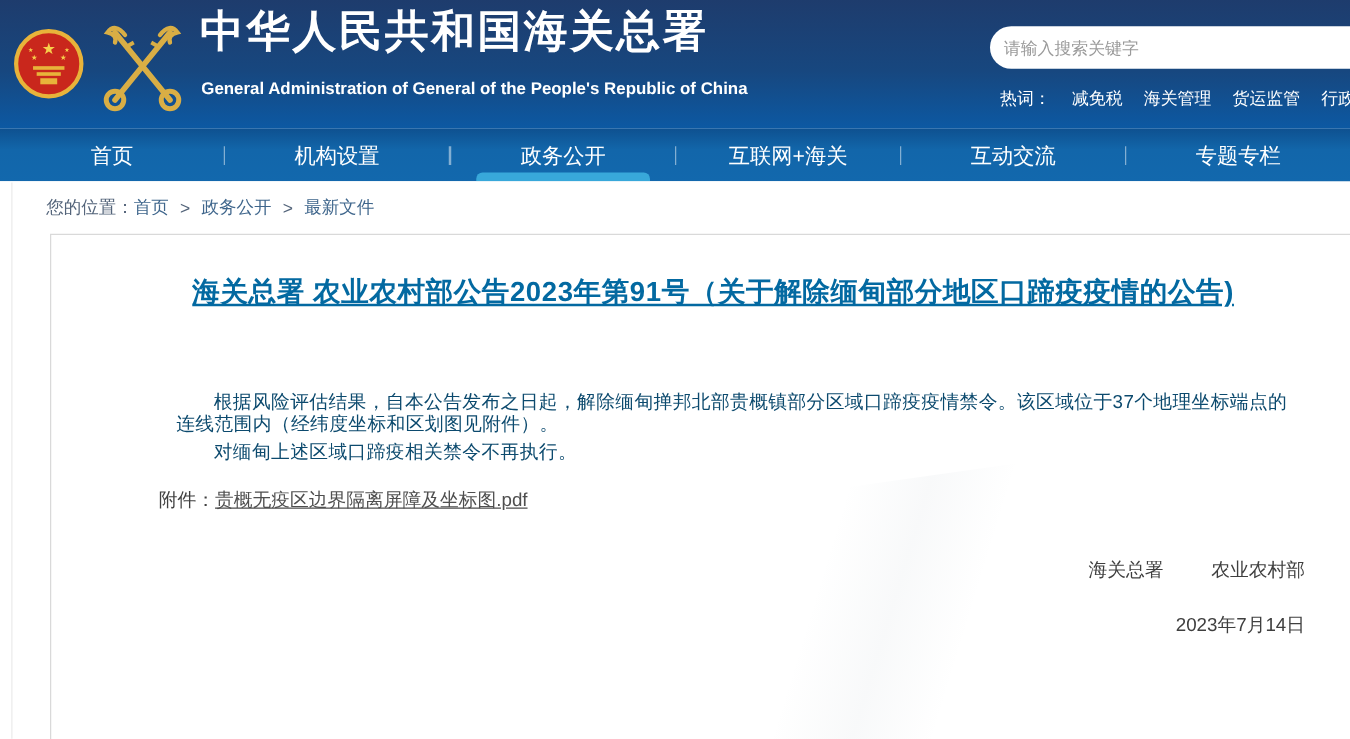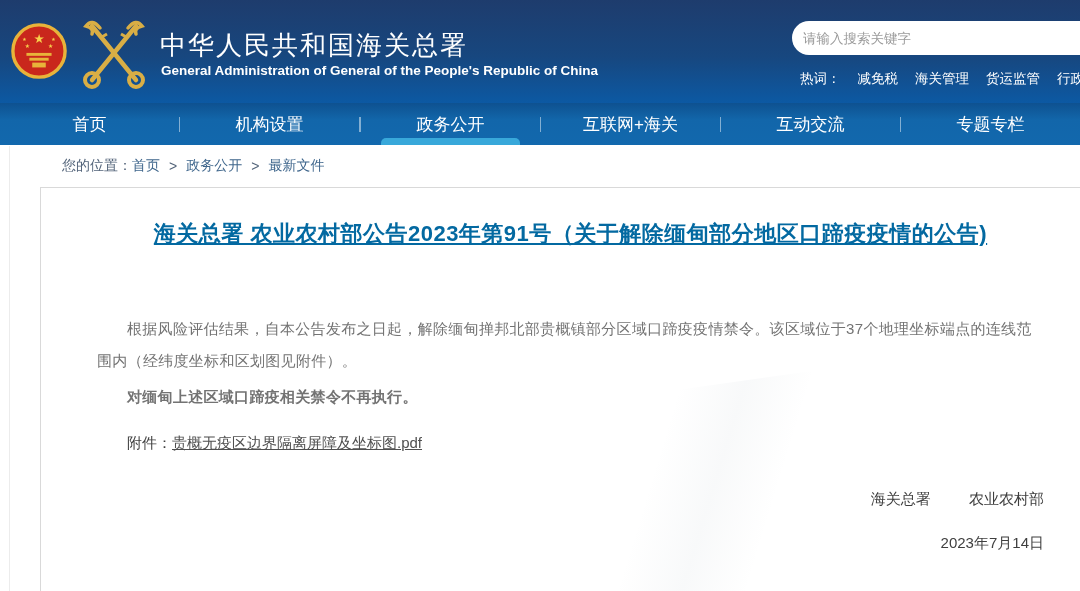--- a/index.html
+++ b/index.html
@@ -7,22 +7,22 @@
               font-family:"Liberation Sans","DejaVu Sans",sans-serif; }
 
   
   .header{
     position:absolute; left:0; top:0; width:1080px; height:103px;
     background:linear-gradient(180deg,#1e3c6d 0%,#17477f 55%,#0c59a3 100%);
   }
   .emblem{ position:absolute; left:10px; top:21px; width:58px; height:60px; }
   .customs-logo{ position:absolute; left:76px; top:14px; width:76px; height:78px; }
   .site-title{
-    position:absolute; left:160px; top:28px; color:#fff; font-weight:normal;
-    font-size:26px; letter-spacing:2px; white-space:nowrap;
+    position:absolute; left:160px; top:2px; color:#fff; font-weight:bold;
+    font-size:35px; letter-spacing:2px; white-space:nowrap;
   }
   .site-subtitle{
     position:absolute; left:161px; top:63px; color:#fff; font-weight:bold;
     font-size:13.5px; white-space:nowrap;
   }
   .search-pill{
     position:absolute; left:792px; top:21px; width:330px; height:34px;
     background:#fff; border-radius:17px; display:flex; align-items:center;
   }
   .search-pill input{
@@ -48,21 +48,21 @@
   }
   .nav-sep{ width:1px; height:15px; background:rgba(255,255,255,.48); align-self:center; }
   .nav-item.active .indicator{
     position:absolute; bottom:0; left:11%; width:78%; height:7px;
     background:#38a8da; border-radius:5px 5px 0 0;
   }
 
   
   .breadcrumb{
     position:absolute; left:0; top:145px; width:952px; height:42px;
-    display:flex; align-items:center; padding-left:62px; font-size:14px;
+    display:flex; align-items:center; padding-left:37px; font-size:14px;
     color:#53647a; background:#fff;
   }
   .breadcrumb a{ color:#3f668c; text-decoration:none; cursor:pointer; }
   .crumb-sep{ margin:0 9px; color:#53647a; }
 
   .left-hairline{
     position:absolute; left:9px; top:146px; width:1px; height:445px; background:#ececec;
   }
 
   
@@ -74,25 +74,26 @@
   .watermark{
     position:absolute; left:380px; top:200px; width:560px; height:280px;
     background:linear-gradient(115deg, transparent 40%, rgba(120,140,155,0.05) 50%, transparent 60%);
     transform:rotate(-8deg); pointer-events:none;
   }
   .article-title{
     margin-top:24px; text-align:center; font-size:22px; font-weight:bold;
     color:#0369a1; line-height:44px; letter-spacing:0.5px;text-decoration:underline;
   }
   .para{
-    font-size:15px; color:#737373; line-height:32px; text-indent:2em;
+    font-size:15px; color:#0c4a6e; line-height:18px; text-indent:2em;
     letter-spacing:0.3px;
+    margin-left:44px;
   }
   .para.first{ margin-top:57px; }
-  .para.second{ margin-top:4px;font-weight:bold; }
+  .para.second{ margin-top:4px; }
   .attachment{ margin-top:14px; font-size:15px; color:#404040; line-height:32px; text-indent:2em; }
   .attachment a{ color:#4f4f4f; text-decoration:underline; cursor:pointer; }
   .signature{ margin-top:29px; text-align:right; font-size:15px; color:#3f3f3f; line-height:22px; }
   .signature .org2{ margin-left:34px; }
   .article-date{ margin-top:22px; text-align:right; font-size:15px; color:#3f3f3f; line-height:22px; }
 </style>
 </head>
 <body>
 
 <div class="header">

